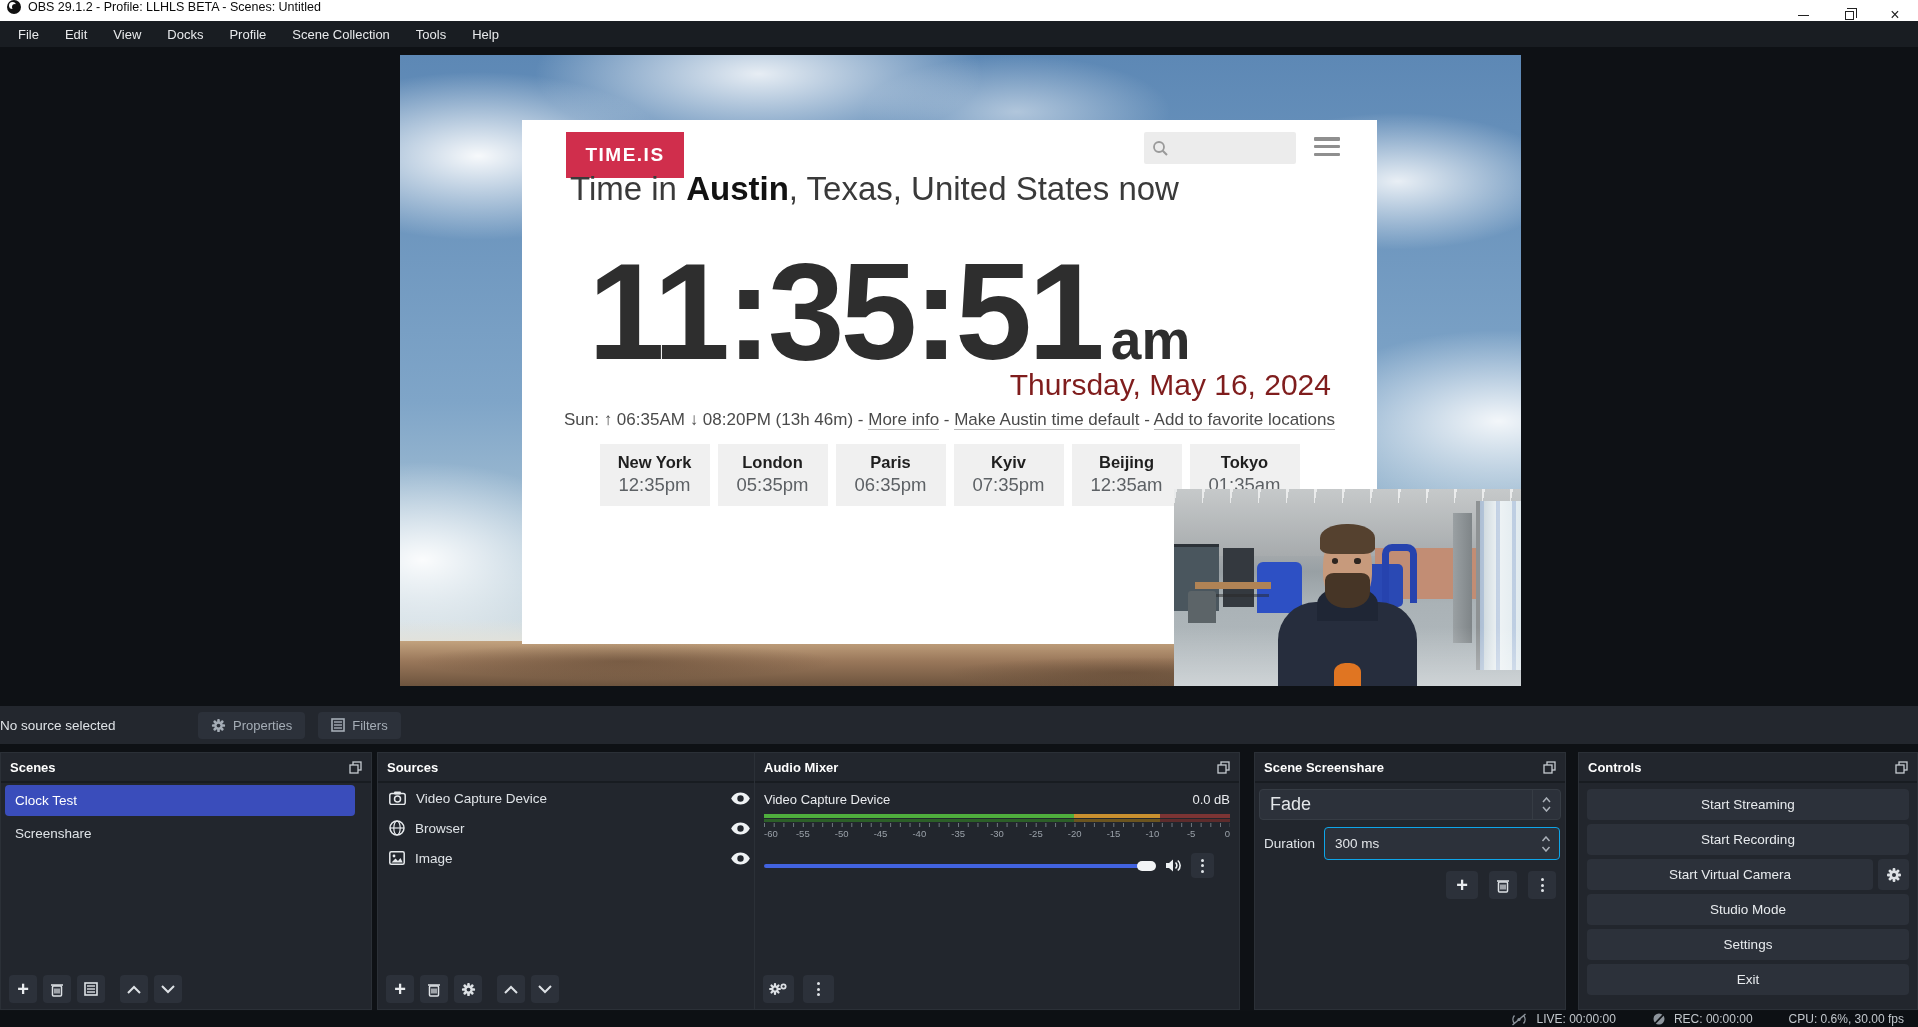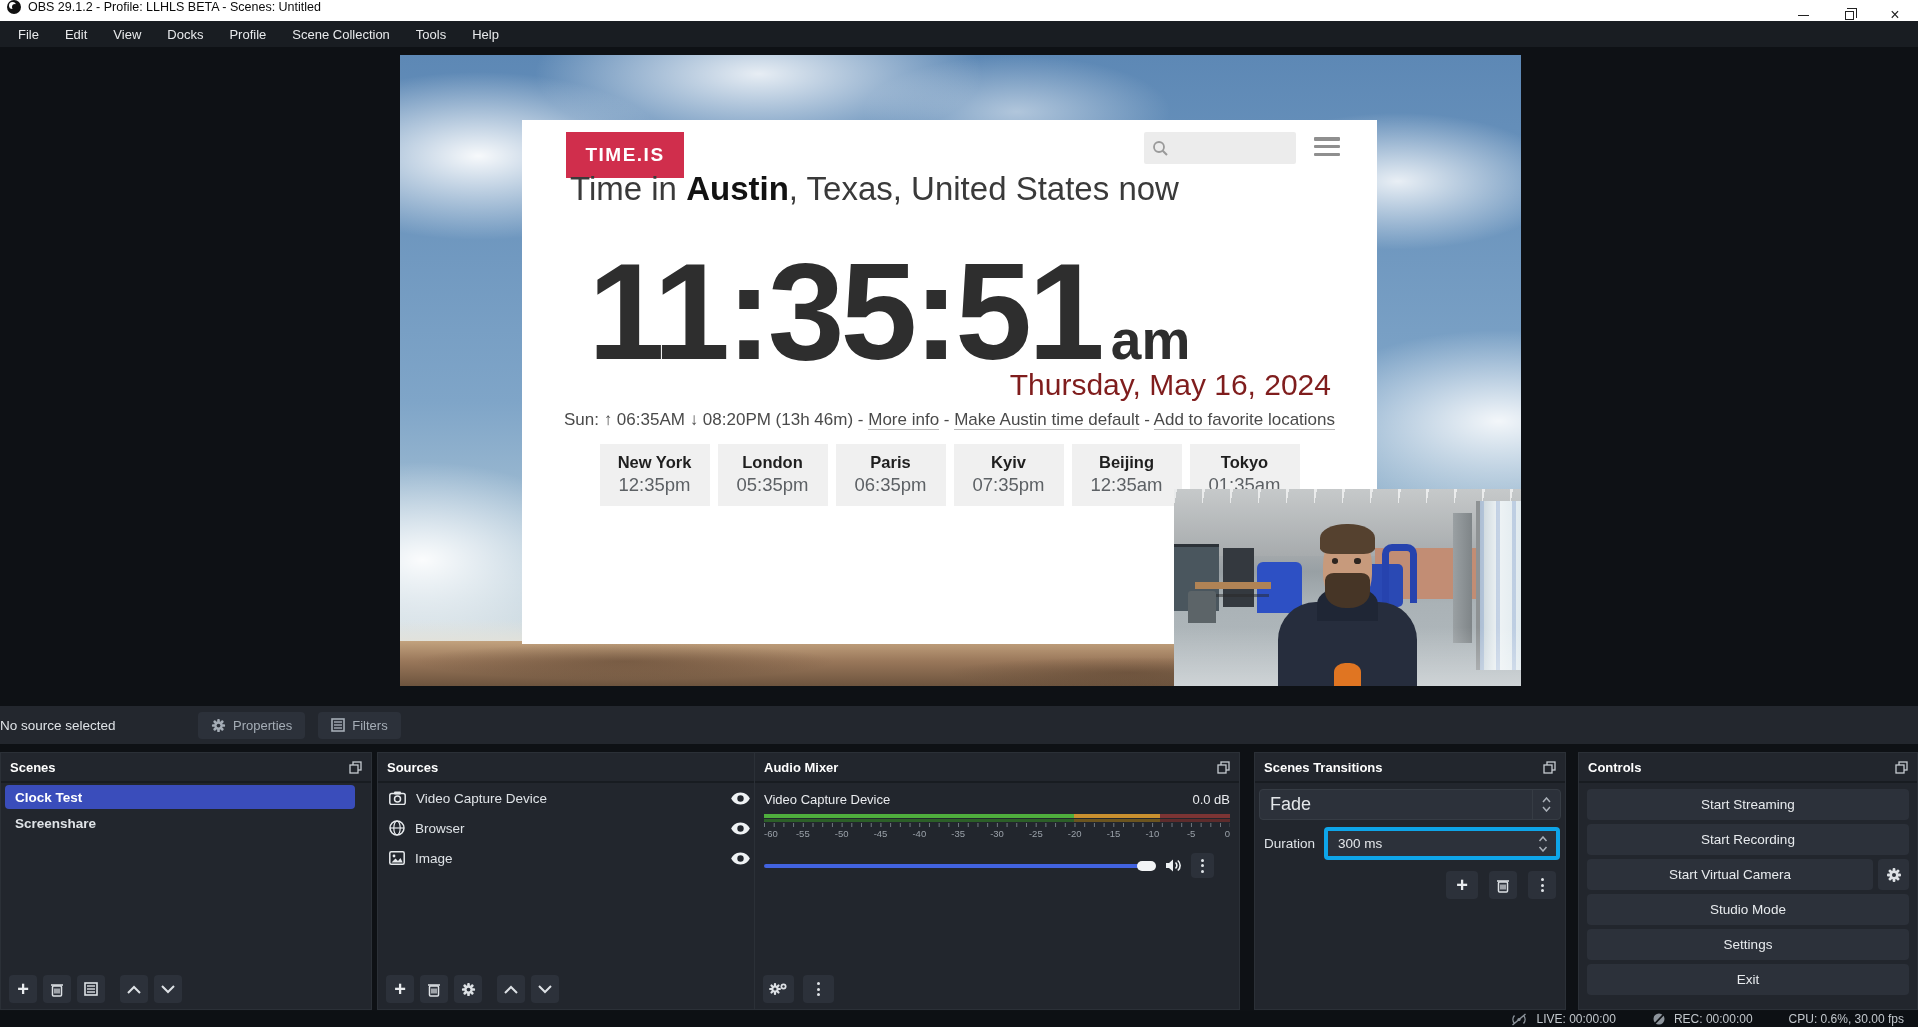--- a/index.html
+++ b/index.html
@@ -107,21 +107,21 @@
   .tool-btn { width:28px; height:28px; background:#2c313a; border-radius:4px; display:flex; align-items:center; justify-content:center; color:#dde1e5; font-size:19px; }
   .tool-btn.spaced { margin-left:9px; }
   .plus-glyph { font-size:20px; font-weight:bold; line-height:1; color:#e8ebee; }
 
   .p-scenes { left:0; width:372px; }
   .p-sources { left:377px; width:410px; }
   .p-mixer { left:754px; width:486px; }
   .p-trans { left:1254px; width:312px; }
   .p-controls { left:1578px; width:340px; }
 
-  .scene-item { height:24px; margin:2px 16px 0 4px; display:flex; align-items:center; padding:0 10px; font-size:13.5px; color:#dfe3e7; border-radius:4px;font-weight:bold; }
+  .scene-item { height:31px; margin:2px 16px 0 4px; display:flex; align-items:center; padding:0 10px; font-size:13.5px; color:#dfe3e7; border-radius:4px; }
   .scene-item.selected { background:#3a4dbb; color:#ffffff; }
 
   .source-row { height:30px; display:flex; align-items:center; gap:10px; padding:0 11px; font-size:13.5px; color:#dfe3e7; }
   .source-right { margin-left:auto; display:flex; align-items:center; gap:13px; }
 
   
   .mixer-body { padding:9px 9px 0 9px; }
   .mixer-top { display:flex; justify-content:space-between; font-size:13px; color:#e9ebee; }
   .meter { margin-top:7px; }
   .meter-row1 { height:4px; background:linear-gradient(90deg, #4fae3d 0 66.5%, #c9902f 66.5% 85%, #7c3434 85% 100%); }
@@ -141,21 +141,21 @@
   .mixer-tools { position:absolute; bottom:6px; left:8px; display:flex; gap:9px; }
   .mixer-tools .tool-btn { width:31px; }
 
   
   .trans-body { padding:5px 4px; }
   .combo { height:31px; margin:1px 0; background:#2c313a; border:1px solid #363c44; border-radius:4px; display:flex; align-items:center; }
   .combo .value { padding-left:10px; font-size:18px; color:#e4e7ea; flex:1; }
   .combo .arrows { width:28px; height:100%; border-left:1px solid #363c44; display:flex; flex-direction:column; align-items:center; justify-content:center; gap:3px; }
   .duration-row { display:flex; align-items:center; gap:9px; margin-top:7px; padding-left:5px; }
   .duration-label { font-size:13.5px; color:#dfe3e7; }
-  .spinbox { flex:1; height:33px; background:#2c313a; border:4px solid #0ea5e9; border-radius:4px; display:flex; align-items:center; margin-right:1px; }
+  .spinbox { flex:1; height:33px; background:#2c313a; border:1px solid #0ea5e9; border-radius:4px; display:flex; align-items:center; margin-right:1px; }
   .spinbox .value { padding-left:10px; font-size:13.5px; color:#e4e7ea; flex:1; }
   .spinbox .arrows { width:26px; display:flex; flex-direction:column; align-items:center; gap:4px; }
   .trans-btns { display:flex; justify-content:flex-end; gap:11px; margin-top:11px; padding-right:5px; }
   .trans-btns .tool-btn.wide { width:32px; }
 
   
   .controls-body { padding:6px 8px; }
   .ctl-row { display:flex; gap:5px; margin-bottom:4px; }
   .ctl-btn { flex:1; height:31px; background:#2c313a; border-radius:4px; display:flex; align-items:center; justify-content:center; font-size:13.5px; color:#e8ebee; }
   .ctl-btn.icon-only { flex:0 0 31px; }
@@ -526,21 +526,21 @@
             <i></i>
             <i></i>
             <i></i>
           </span>
         </div>
     </div>
   </div>
 
   <div class="panel p-trans">
     <div class="panel-header">
-      <span>Scenes Transitions</span>
+      <span>Scene Screenshare</span>
       <svg class="popout" width="13" height="13" viewBox="0 0 13 13">
           <rect x="4" y="1" width="8" height="8" fill="none" stroke="#c6cbd1" stroke-width="1.3"></rect>
           <rect x="1" y="4" width="8" height="8" fill="#22262d" stroke="#c6cbd1" stroke-width="1.3"></rect>
         </svg>
     </div>
     <div class="trans-body">
       <div class="combo">
         <span class="value">Fade</span>
         <span class="arrows">
           <svg width="9" height="6" viewBox="0 0 9 6">

